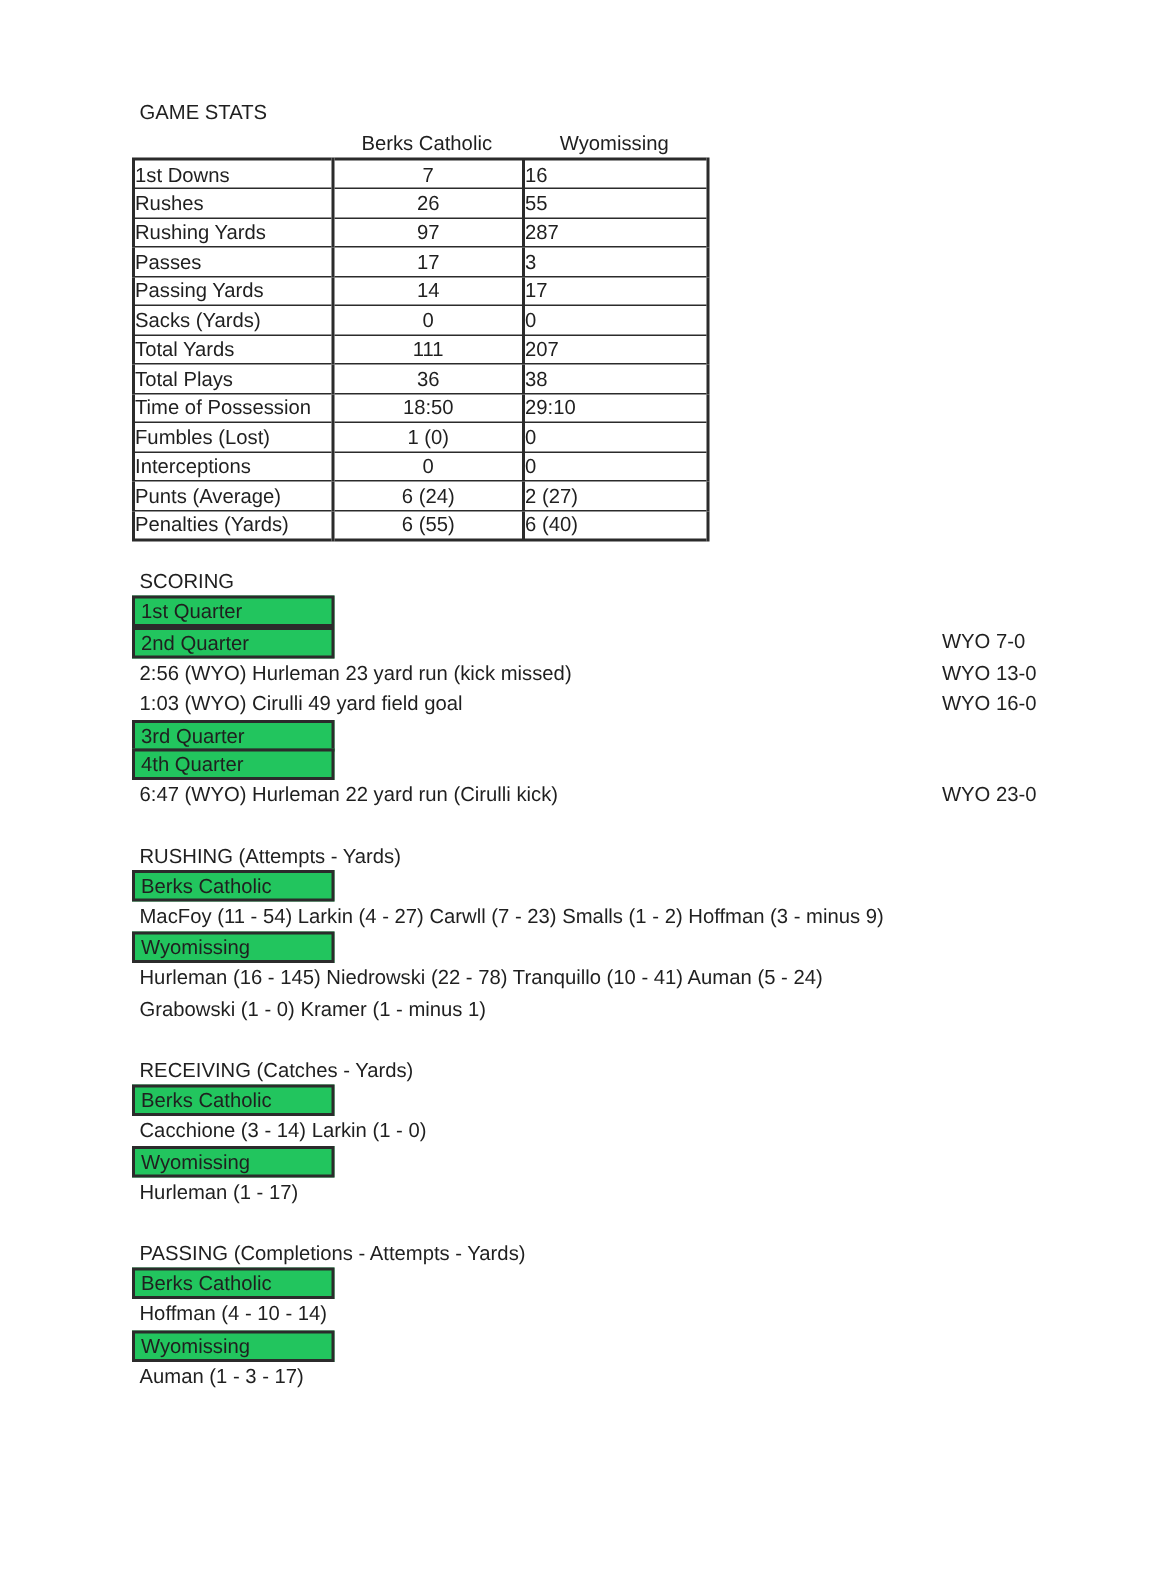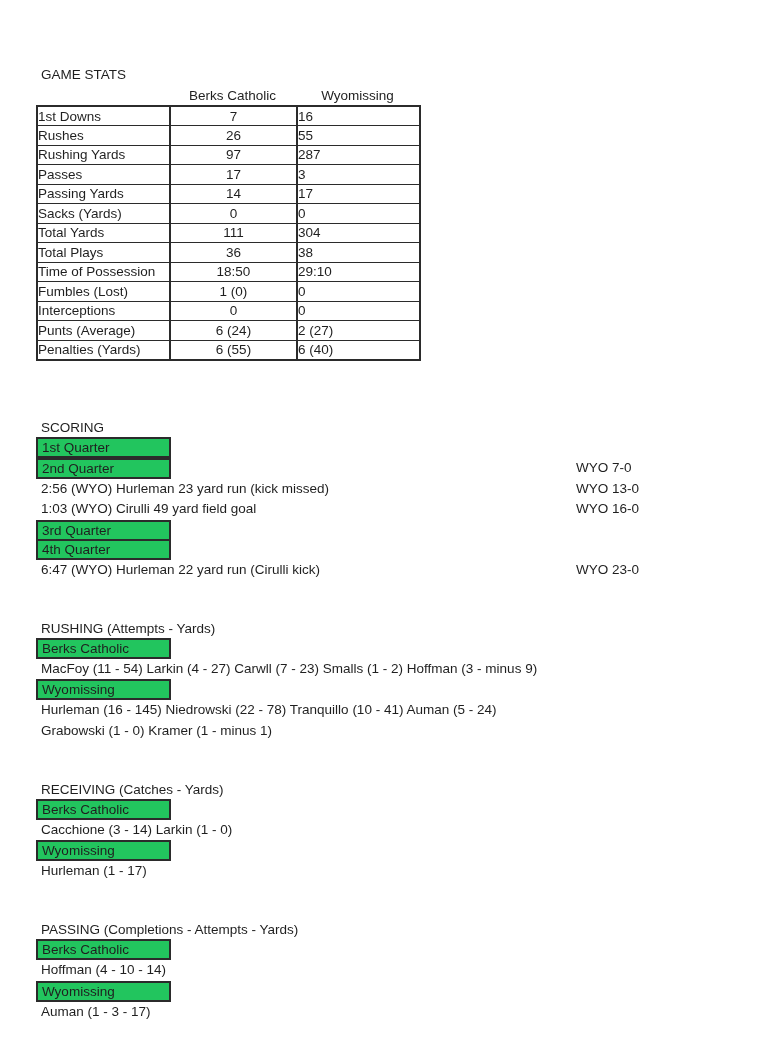--- a/index.html
+++ b/index.html
@@ -3,21 +3,21 @@
 <meta charset="utf-8">
 <style>
   * { margin: 0; padding: 0; box-sizing: border-box; }
   html, body { background: #ffffff; }
   body {
     width: 768px; height: 1060px; overflow: hidden;
     font-family: "Liberation Sans", sans-serif;
     font-size: 13.5px; color: #1f1f1f;
     -webkit-font-smoothing: antialiased;
   }
-  .page { position: relative; width: 768px; height: 1060px; padding: 67px 0 0 36px; }
+  .page { position: relative; width: 768px; height: 1060px; padding: 67px 0 0 88px; }
 
   .doc-title { padding-left: 5px; line-height: 16px; margin-bottom: 5px; font-weight: 400; }
 
   
   .stats-header { display: flex; width: 383px; line-height: 16px; margin-bottom: 1px; }
   .stats-header .c0 { width: 133px; }
   .stats-header .c1 { width: 127px; text-align: center; }
   .stats-header .c2 { width: 123px; text-align: center; }
 
   table.stats-table { border-collapse: collapse; table-layout: fixed; width: 383px; border: 2px solid #2b2b2b; }
@@ -26,21 +26,21 @@
     border-left: 2px solid #2b2b2b; border-right: 2px solid #2b2b2b;
     height: 19.5px; padding: 0; vertical-align: middle;
   }
   td.label-cell { width: 133px; padding-left: 4px; }
   td.value-cell-1 { width: 127px; text-align: center; }
   td.value-cell-2 { width: 123px; text-align: left; }
 
   .stats-gap { height: 19px; }
 
   .section-title { padding-left: 5px; line-height: 16px; margin-bottom: 1px; }
-  .section { margin-bottom: 22px; margin-top: 40px; }
+  .section { margin-bottom: 22px; }
 
   .box-label {
     width: 135px; height: 21px; border: 2px solid #2b2b2b;
     display: flex; align-items: center; padding-left: 4px;
     background: #22c55e;
   }
   .box-label.collapse-top { margin-top: -2px; }
 
   .doc-line { position: relative; line-height: 20.7px; padding-left: 5px; white-space: nowrap; }
   .doc-line .score { position: absolute; left: 540px; top: 0; }
@@ -86,21 +86,21 @@
           <td class="value-cell-2">17</td>
         </tr>
         <tr>
           <td class="label-cell">Sacks (Yards)</td>
           <td class="value-cell-1">0</td>
           <td class="value-cell-2">0</td>
         </tr>
         <tr>
           <td class="label-cell">Total Yards</td>
           <td class="value-cell-1">111</td>
-          <td class="value-cell-2">304</td>
+          <td class="value-cell-2">207</td>
         </tr>
         <tr>
           <td class="label-cell">Total Plays</td>
           <td class="value-cell-1">36</td>
           <td class="value-cell-2">38</td>
         </tr>
         <tr>
           <td class="label-cell">Time of Possession</td>
           <td class="value-cell-1">18:50</td>
           <td class="value-cell-2">29:10</td>

